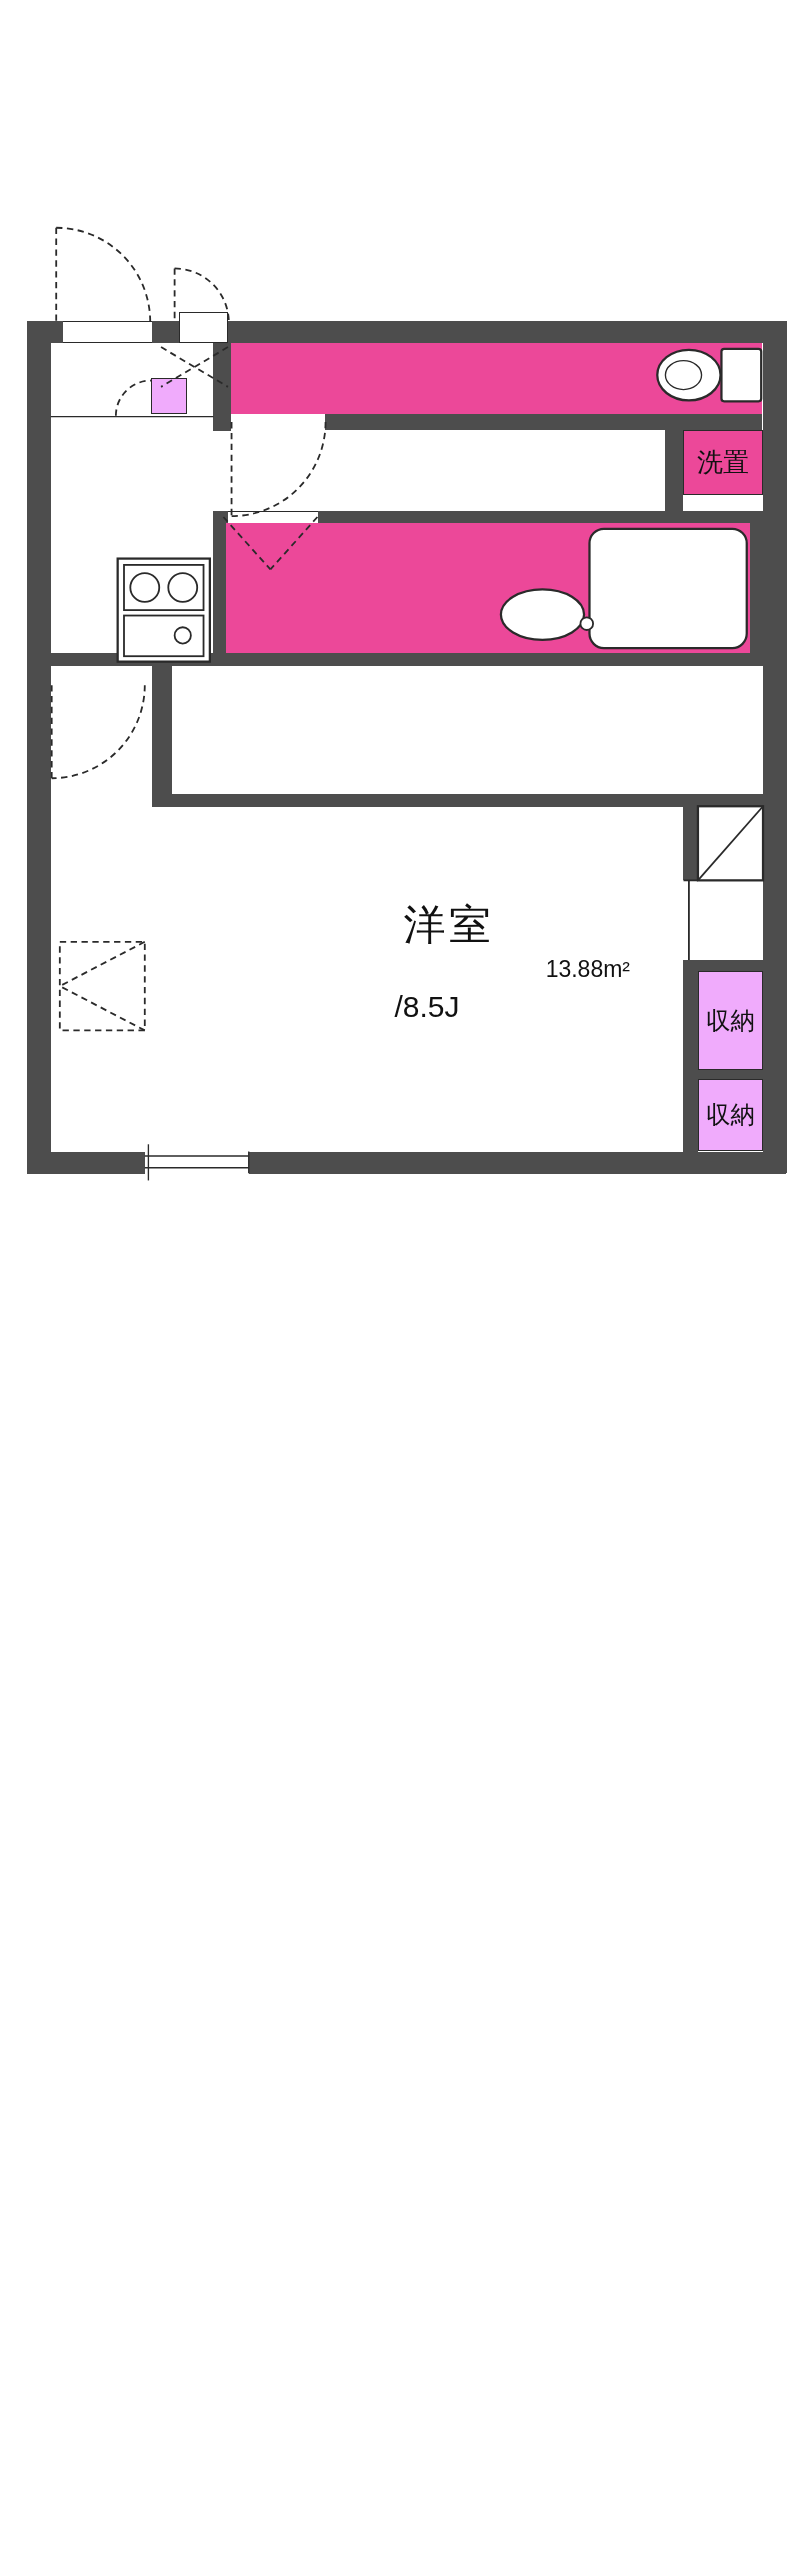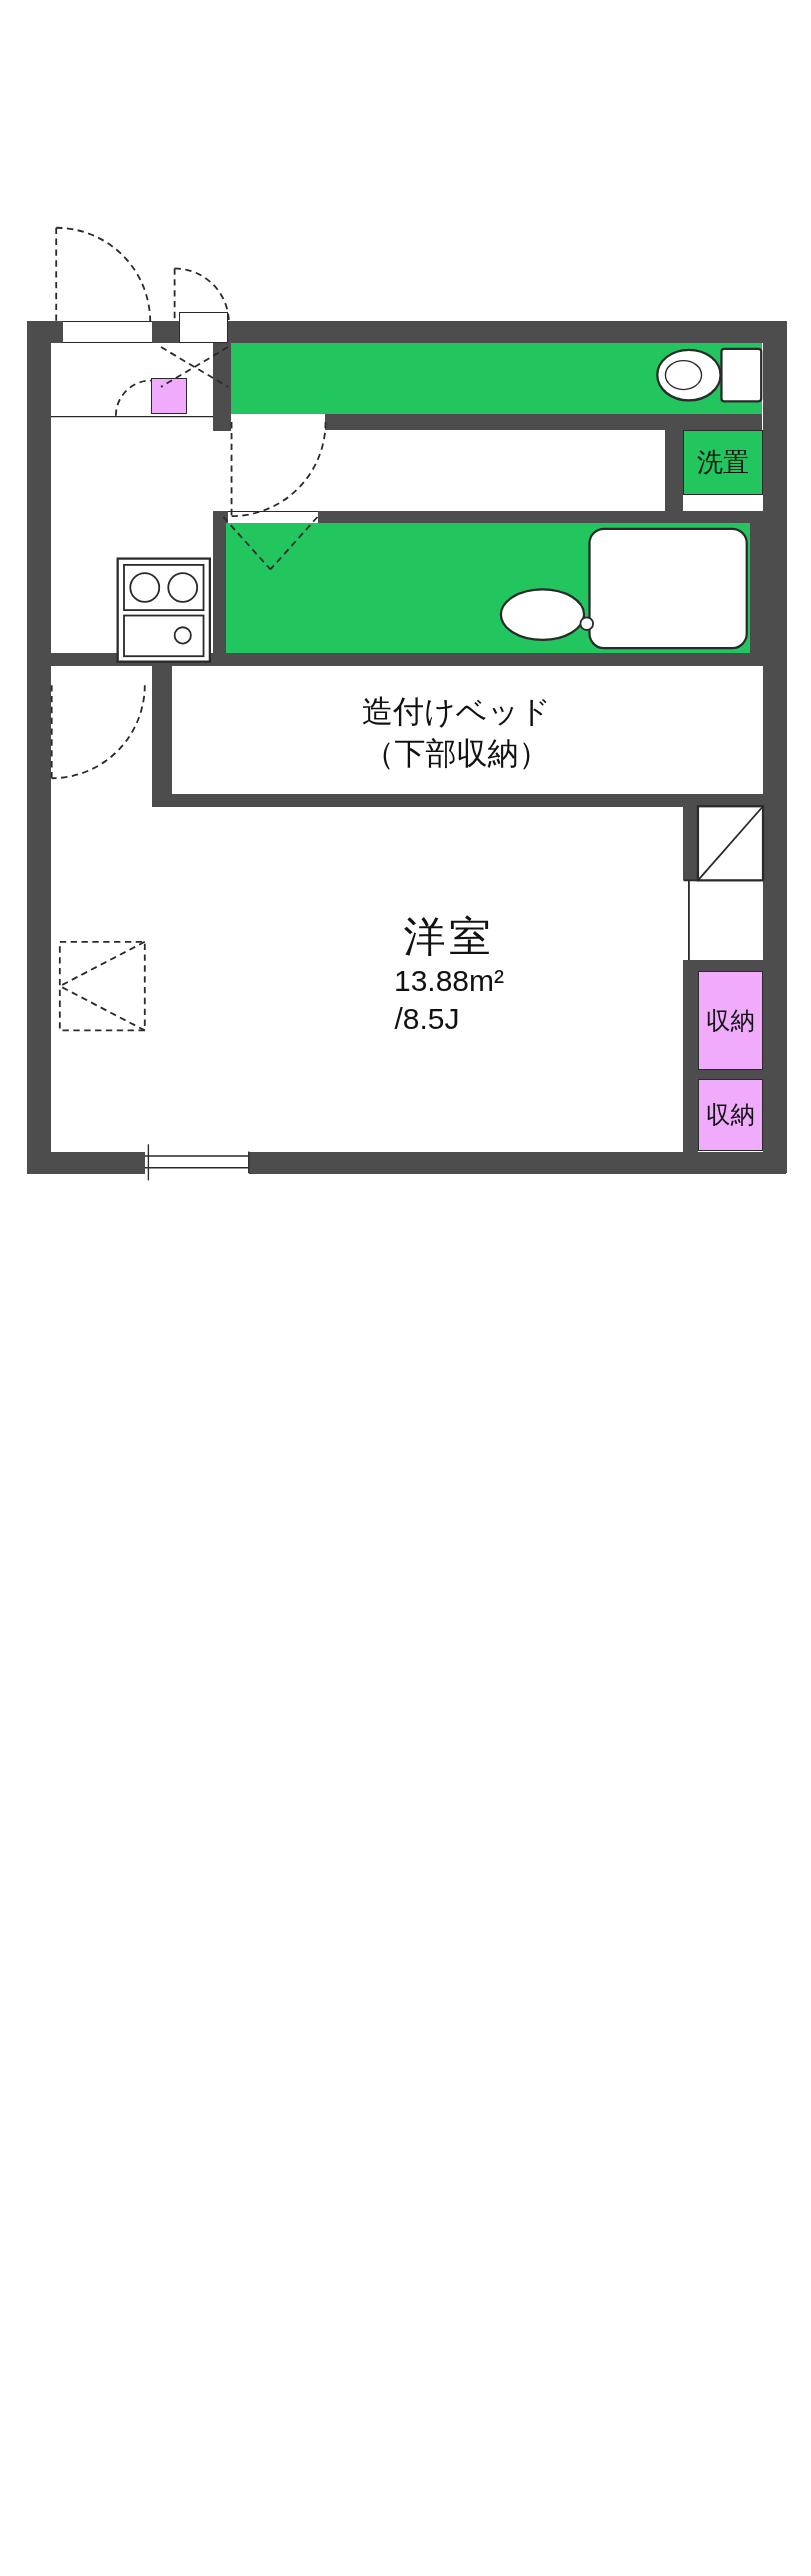--- a/index.html
+++ b/index.html
@@ -1,20 +1,20 @@
 <!DOCTYPE html>
 <html style="font-size:14.5px"><head>
 <meta charset="utf-8">
 <style>
   html,body{margin:0;padding:0;background:#ffffff;}
   .page{position:relative;width:812px;height:2576px;background:#ffffff;overflow:hidden;
         font-family:"Liberation Sans",sans-serif;color:#111111;}
   .abs{position:absolute;}
   .wall{position:absolute;background:#4d4d4d;}
-  .water{position:absolute;background:#22c55e;}
+  .water{position:absolute;background:#ec4899;}
   .cream{position:absolute;background:#f0abfc;}
   .bordered{border:1.8px solid #2a2a2a;box-sizing:border-box;}
   .gap{position:absolute;background:#ffffff;border-top:1.8px solid #2a2a2a;border-bottom:1.8px solid #2a2a2a;box-sizing:border-box;}
   .center{display:flex;align-items:center;justify-content:center;}
   .label{color:#111111;}
   svg.overlay{position:absolute;left:0;top:0;pointer-events:none;}
   .txtblock{position:absolute;text-align:center;}
 </style>
 </head>
 <body>
@@ -134,25 +134,21 @@
     </g>
 
     <g stroke="#2a2a2a" fill="none">
       <path d="M 160 1279 L 275 1279" stroke-width="1.5"></path>
       <path d="M 160 1292 L 275 1292" stroke-width="1.5"></path>
       <path d="M 164 1266 L 164 1306" stroke-width="1.5"></path>
       <path d="M 275 1274 L 275 1298" stroke-width="1.5"></path>
     </g>
   </svg>
 
-  <div class="txtblock label" style="left:226px;top:691px;width:461px;font-size:31px;line-height:42px;">
-    <div>造付けベッド</div>
-    <div>（下部収納）</div>
-  </div>
 
-  <div class="txtblock label" style="left:268px;top:899px;width:362px;margin-top:12px;">
+  <div class="txtblock label" style="left:268px;top:899px;width:362px;">
     <div style="font-size:42px;line-height:51px;letter-spacing:3.6px;">洋室</div>
-    <div style="font-size:30px;line-height:38px;">13.88m²</div>
+    <div style="font-size:23px;line-height:38px;text-align:right;">13.88m²</div>
     <div style="font-size:30px;line-height:38px;transform:translateX(-22px);text-align:center;">/8.5J</div>
   </div>
 
 </div>
 
 
 </body></html>

